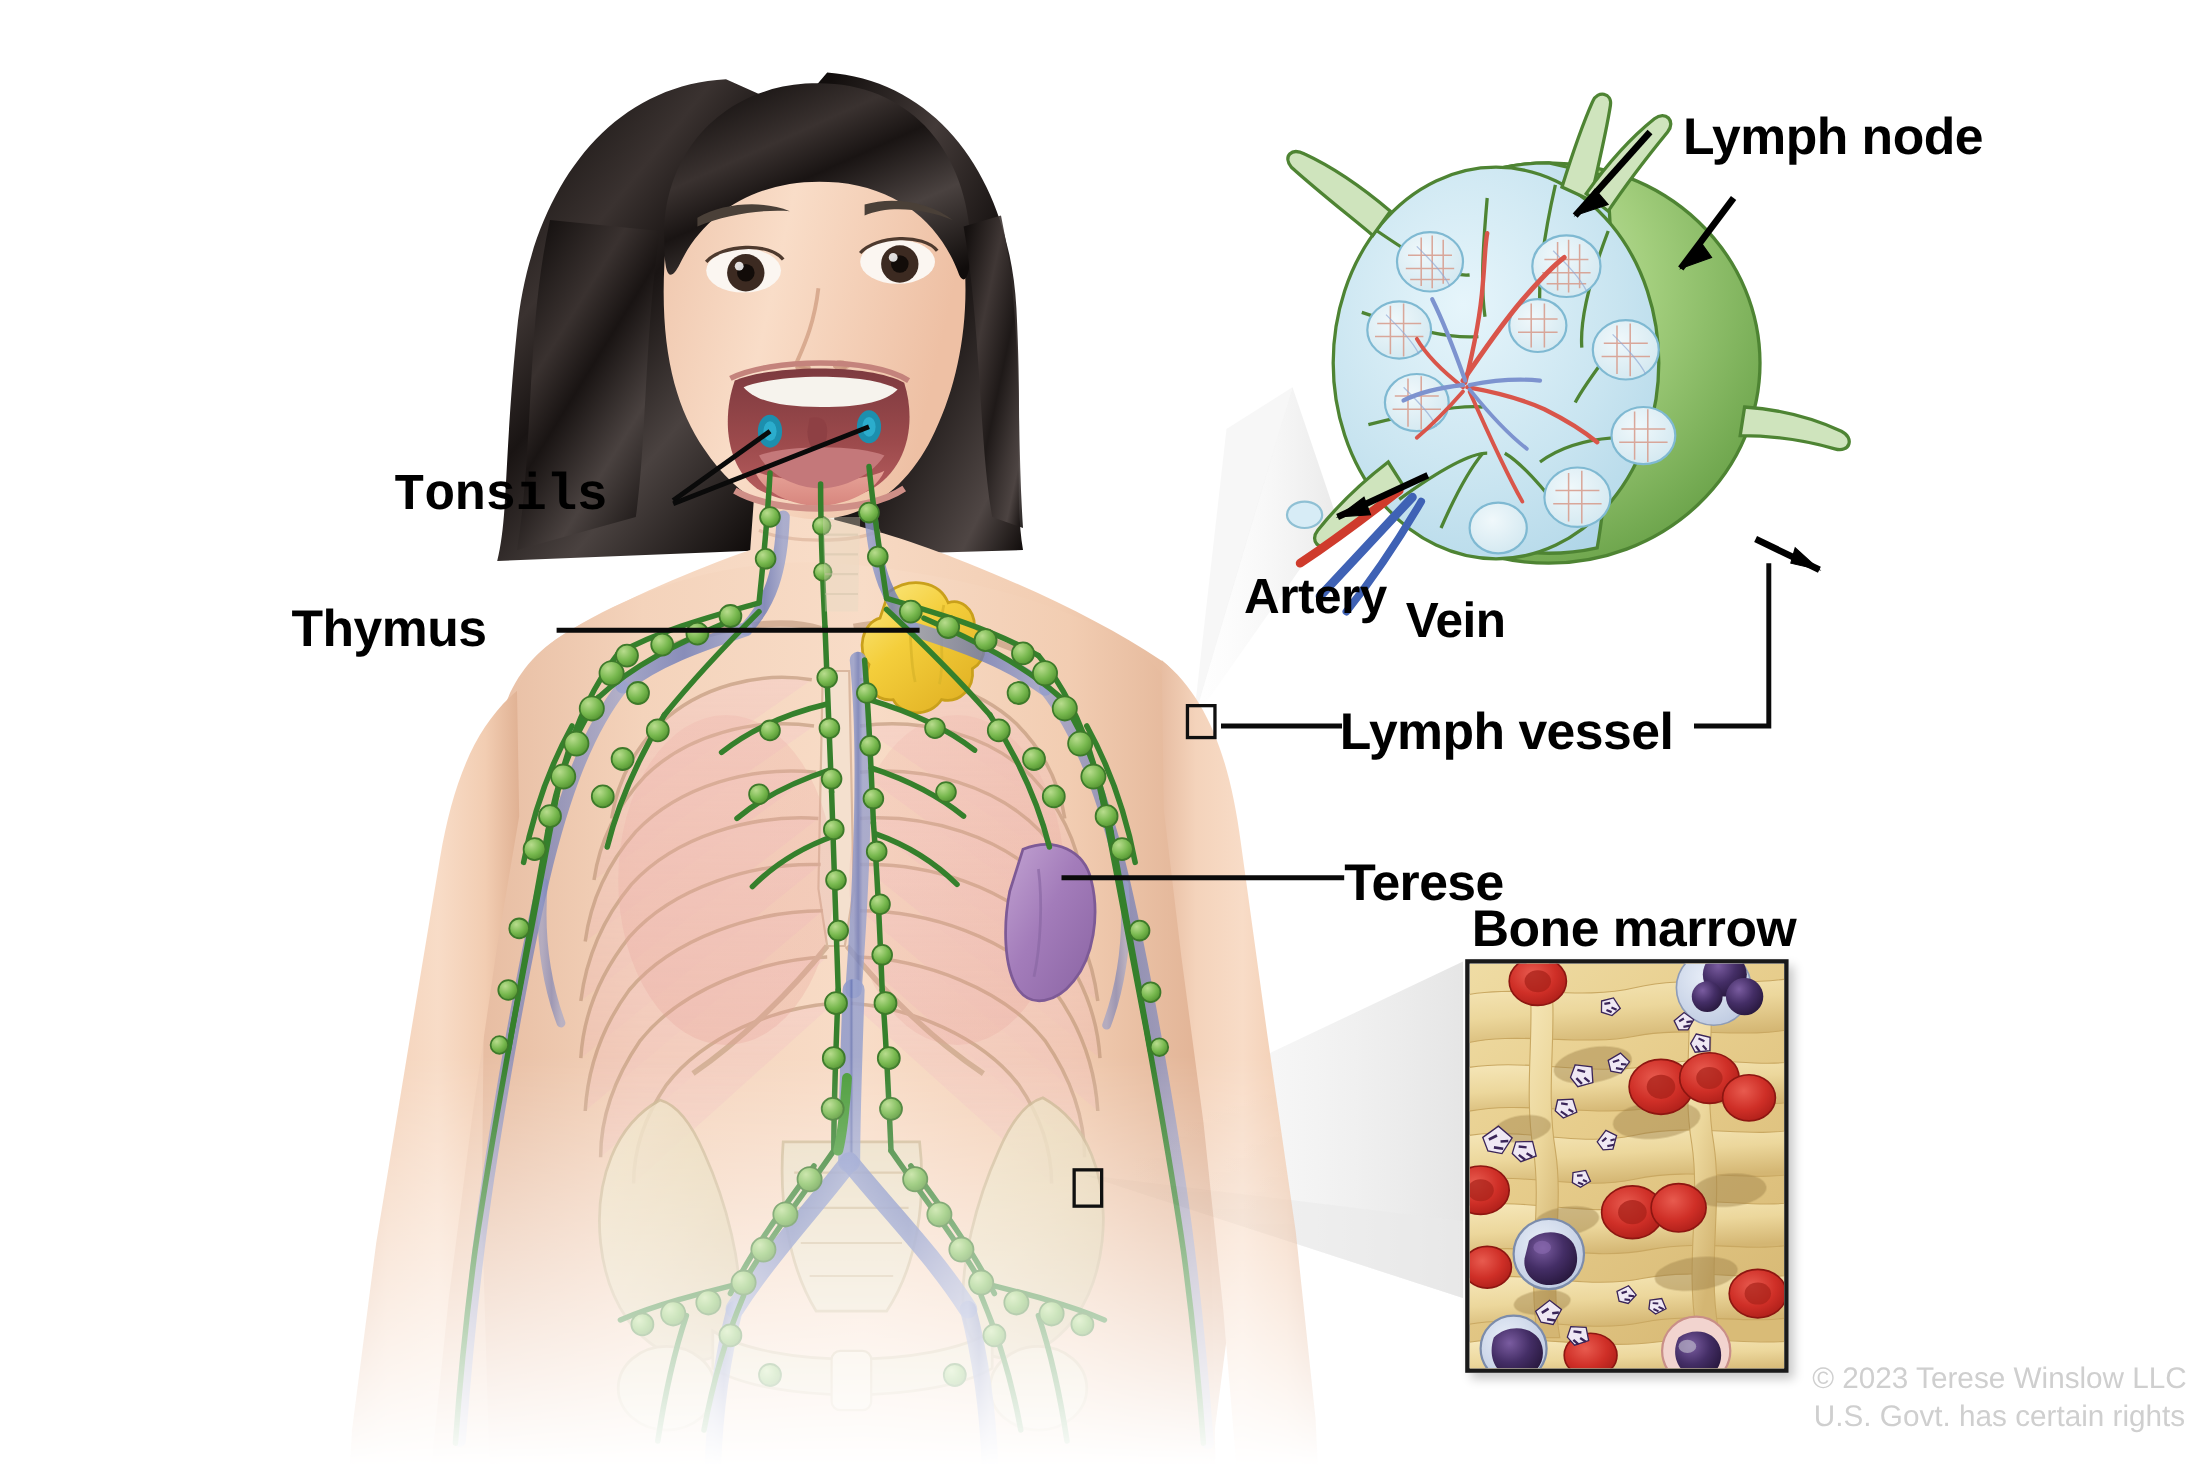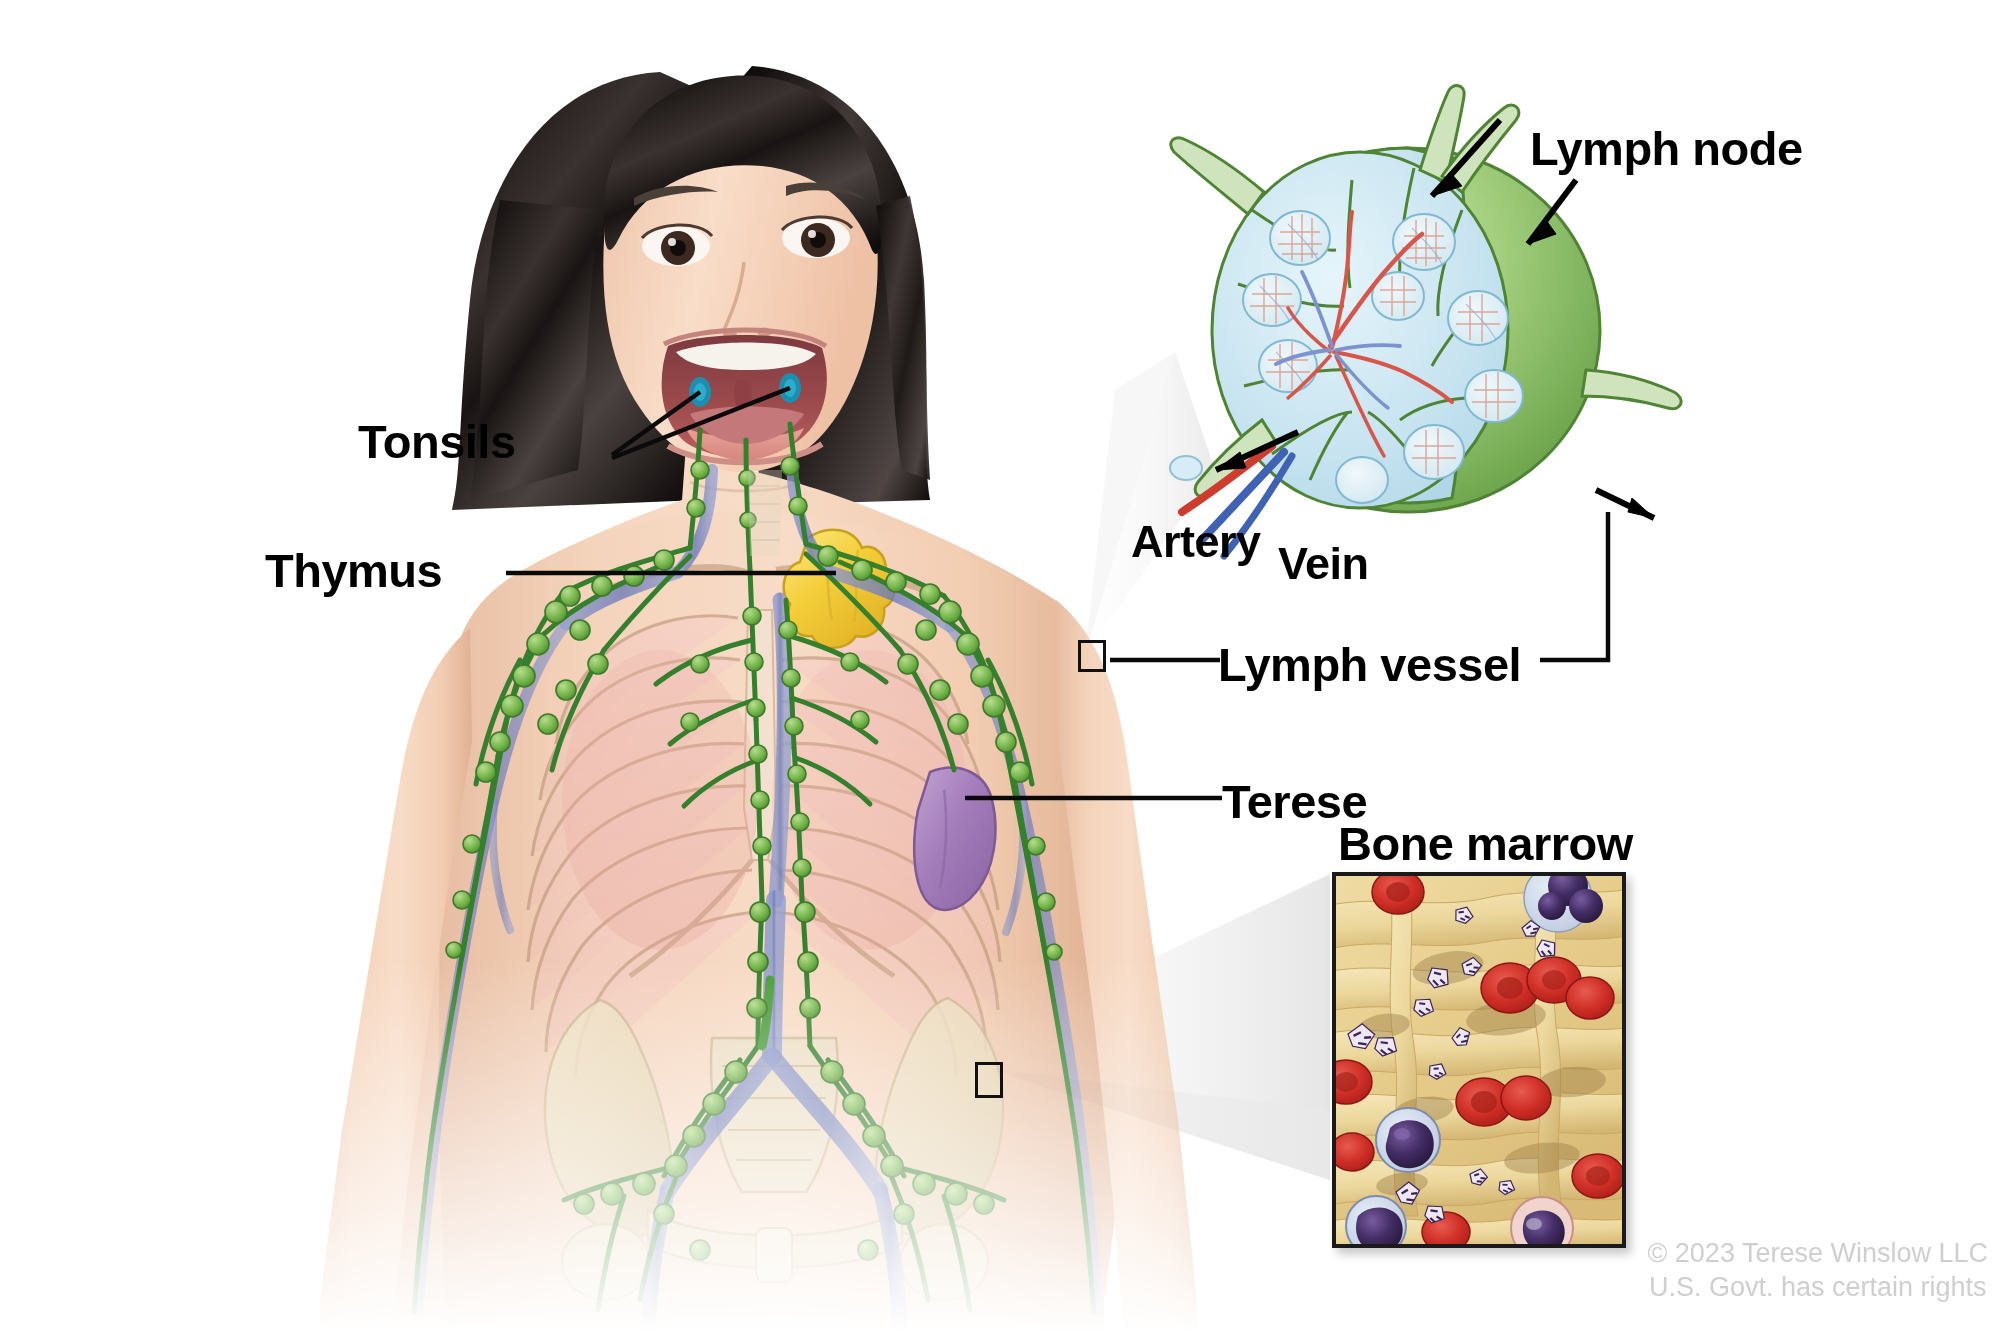--- a/index.html
+++ b/index.html
@@ -818,25 +818,25 @@
           <path d="M4,2 L9,1 M10,5 L15,6 M6,8 L11,9" stroke="#3a2559" stroke-width="2"></path>
         </g>
         <g transform="translate(164,306) rotate(14)">
           <path d="M0,0 L10,-4 L16,4 L8,11 L1,8 Z" fill="#efe8f4"></path>
           <path d="M3,2 L8,1 M9,4 L14,5 M5,7 L10,8" stroke="#3a2559" stroke-width="1.8"></path>
         </g>
       </g>
     </svg>
   </div>
 
-  <div class="lbl lbl-lg" style="left:358px; top:414px;">Tonsils</div>
+  <div class="lbl lbl-lg" style="left:358px; top:425px;font-family:Liberation Mono, monospace;">Tonsils</div>
 
   <div class="lbl lbl-lg" style="left:265px; top:543px;">Thymus</div>
 
-  <div class="lbl lbl-lg" style="left:1530px; top:121px;">Lymph node</div>
+  <div class="lbl lbl-lg" style="left:1530px; top:96px;">Lymph node</div>
 
   <div class="lbl lbl-md" style="left:1131px; top:516px;text-align:right;">Artery</div>
 
   <div class="lbl lbl-md" style="left:1278px; top:538px;">Vein</div>
 
   <div class="lbl lbl-lg" style="left:1218px; top:637px;">Lymph vessel</div>
 
   <div class="lbl lbl-lg" style="left:1222px; top:774px;">Terese</div>
 
   <div class="lbl lbl-lg" style="left:1338px; top:816px;">Bone marrow</div>

